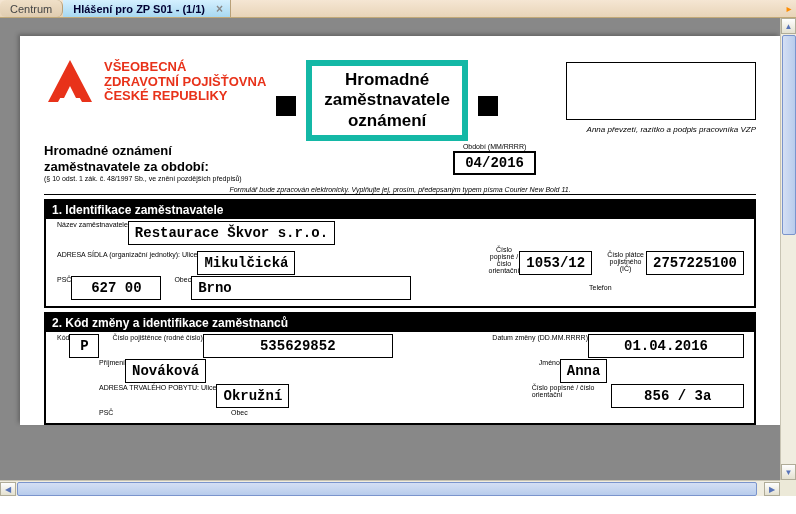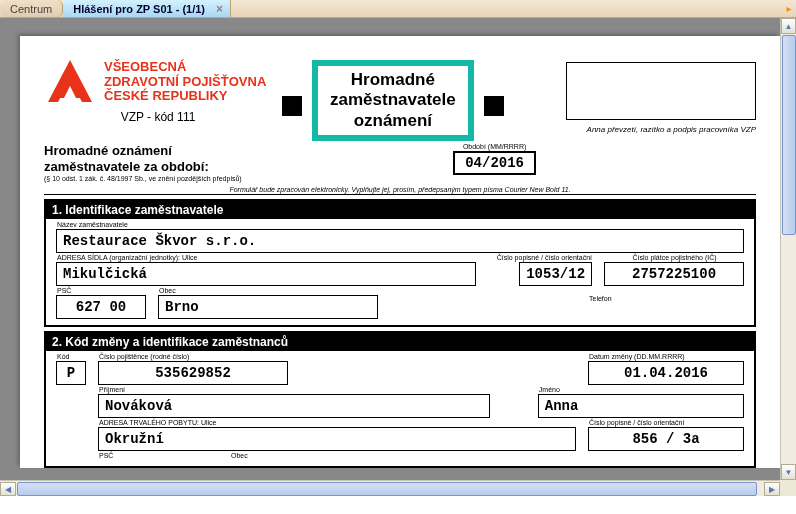--- a/index.html
+++ b/index.html
@@ -44,21 +44,21 @@
   .tiny-label { font-size: 7px; color: #000; }
   .period-box { border: 2px solid #000; display: inline-block; padding: 2px 10px; font-family: "Courier New", monospace; font-weight: bold; font-size: 14px; margin-top: 1px; }
   
   .footnote { font-size: 7px; font-style: italic; text-align: center; margin-top: 4px; border-bottom: 1px solid #000; padding-bottom: 1px; }
   
   .section { border: 2px solid #000; margin-top: 4px; padding-bottom: 6px; }
   .section-header { background: #000; color: #fff; font-weight: bold; font-size: 12px; padding: 2px 6px; }
   .section-body { padding: 1px 10px 0 10px; }
   
   .field-row { display: flex; gap: 12px; margin-top: 1px; align-items: flex-end; }
-  .field { display: flex; flex-direction: column; }
+  .field { display: flex; flex-direction: row; }
   .field-label { font-size: 7px; padding-left: 1px; padding-bottom: 1px; }
   .field-box { border: 1px solid #000; padding: 3px 6px; font-family: "Courier New", monospace; font-weight: bold; font-size: 14px; background: #fff; min-height: 22px; line-height: 16px; }
   .no-box .field-box { border: none; min-height: 16px; }
   
   .w-full { flex: 1; }
   .w-60 { width: 60px; }
   .w-code { width: 30px; text-align: center; }
   .w-psc { width: 90px; text-align: center; }
   .w-city { width: 220px; }
   .w-addr { width: 468px; }
@@ -95,21 +95,20 @@
             <svg class="logo-svg" viewBox="0 0 52 48">
               <path d="M26 2 L48 44 L38 44 L26 22 L14 44 L4 44 Z" fill="#e8321a"></path>
               <path d="M26 14 L40 40 L32 40 L26 28 L20 40 L12 40 Z" fill="#e8321a"></path>
             </svg>
             <div class="logo-text">
               <div>VŠEOBECNÁ</div>
               <div>ZDRAVOTNÍ POJIŠŤOVNA</div>
               <div>ČESKÉ REPUBLIKY</div>
             </div>
           </div>
-          <div class="vzp-code">VZP - kód 111</div>
         </div>
         <div class="black-sq"></div>
         <div class="title-box">
           <div>Hromadné</div>
           <div>zaměstnavatele</div>
           <div>oznámení</div>
         </div>
         <div class="black-sq"></div>
         <div style="position:relative; margin-left:auto;">
           <div class="receipt-box"></div>

